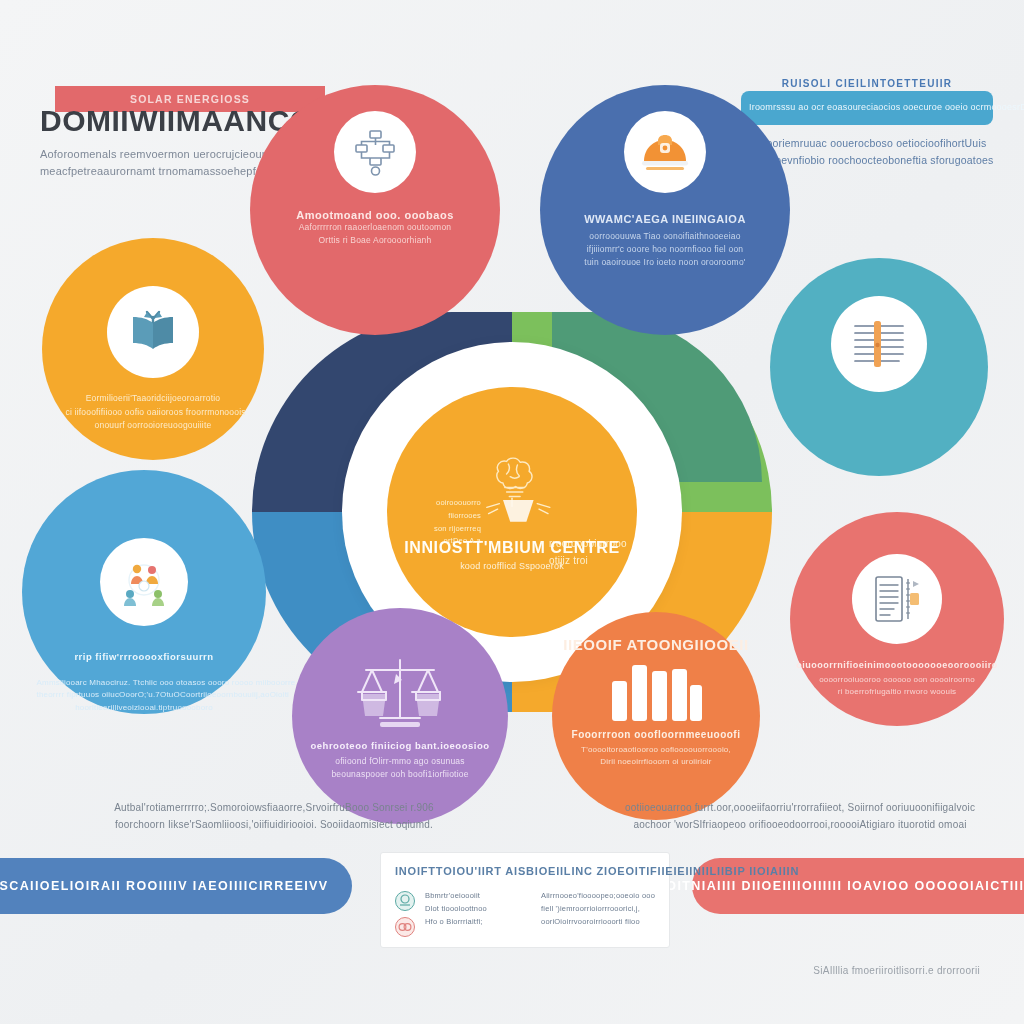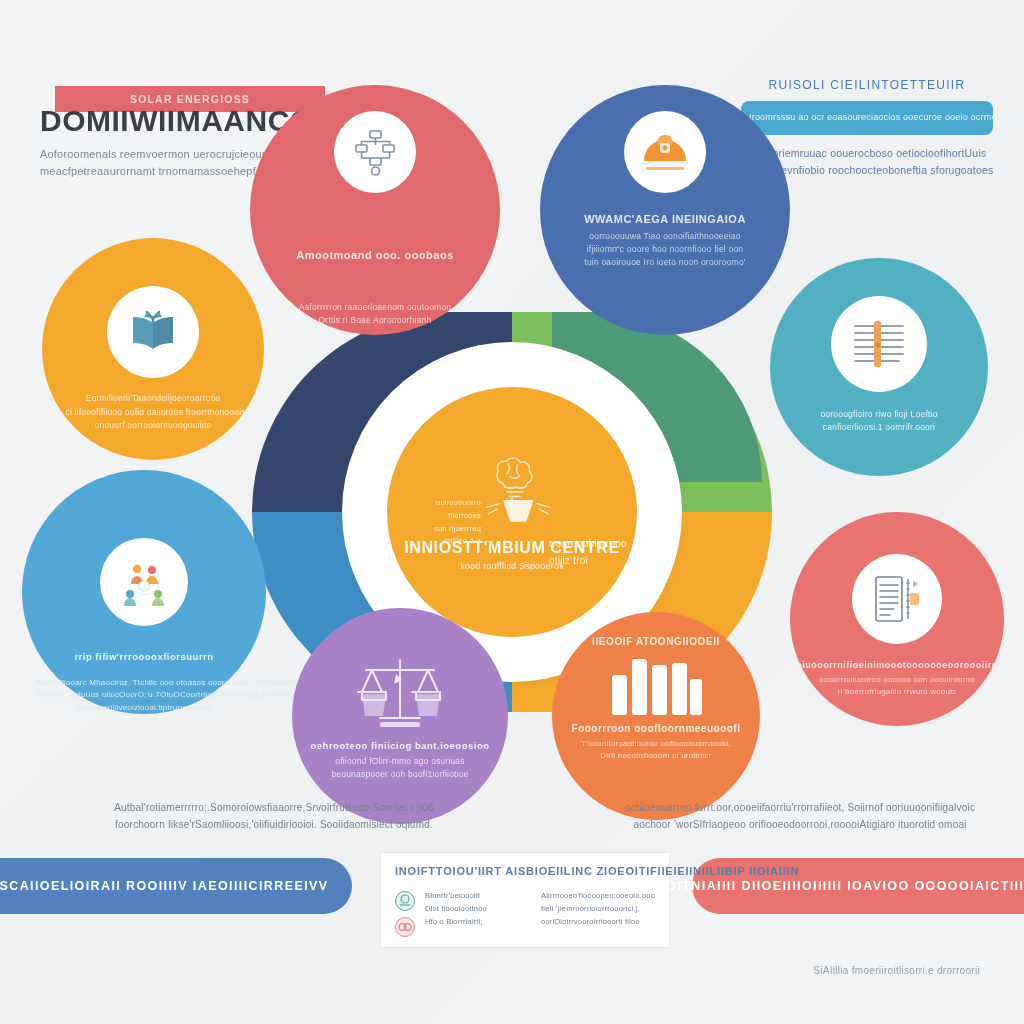--- a/index.html
+++ b/index.html
@@ -41,23 +41,23 @@
   #hdr-left-title {
     margin-top: -8px;
     font-size: 30px; font-weight: 800; color: #3b3f46; letter-spacing: .5px;
   }
   #hdr-left-sub { margin-top: 8px; font-size: 11px; color: #7e8897; line-height: 1.55; }
 
   
   #hdr-right {
     position: absolute; right: 22px; top: 78px; width: 270px; text-align: center;
   }
-  #hdr-right-title { font-size: 12px; font-weight: 400; color: #4a79b4; letter-spacing: 1.3px; }
+  #hdr-right-title { font-size: 10px; font-weight: 700; color: #4a79b4; letter-spacing: 1.3px; }
   #hdr-right-pill {
-    margin: 9px auto 0; width: 252px; height: 34px; border-radius: 8px;
+    margin: 2px auto 0; width: 252px; height: 34px; border-radius: 8px;
     background: #4aa7cf; display: flex; align-items: center; justify-content: space-around;
     padding: 9px 8px;
   }
   #hdr-right-pill .g { font-size: 9px; color: #ecf7fd; line-height: 1.25; }
   #hdr-right-sub { margin-top: 10px; font-size: 10.5px; color: #5d7da6; line-height: 1.6; }
 
   
   #flower { position: absolute; left: 252px; top: 312px; width: 520px; height: 400px; }
   .petal { position: absolute; width: 260px; height: 200px; }
   #petal-tl { left: 0;    top: 0;   border-radius: 200px 0 0 0; }
@@ -198,21 +198,21 @@
           <span class="g">rroorooobiurrooo</span>
           <span class="g">otijiz  troi</span>
         </div>
 
         <div id="hub-title" class="g">INNIOSTT'MBIUM CENTRE</div>
         <div id="hub-sub" class="g">kood roofflicd Sspooerok</div>
       </div>
     </div>
   </div>
 
-  <div class="bubble" id="b0" style="left: 250px; top: 85px; width: 250px; height: 250px; background: rgb(226, 105, 107); gap: 40px;">
+  <div class="bubble" id="b0" style="left: 250px; top: 85px; width: 250px; height: 250px; background: rgb(226, 105, 107);">
     <div class="disc" style="width:82px;height:82px;">
       <svg width="48" height="48" viewBox="0 0 48 48">
         <g fill="none" stroke="#7d93ad" stroke-width="1.6">
           <rect x="19" y="3" width="11" height="7" rx="1"></rect>
           <rect x="5" y="17" width="11" height="7" rx="1"></rect>
           <rect x="32" y="17" width="11" height="7" rx="1"></rect>
           <rect x="19" y="30" width="11" height="7" rx="1"></rect>
           <path d="M24.5 10v7M24.5 13.5h-14v3.5M24.5 13.5h14v3.5M10.5 24v6h9M38.5 24v6h-9"></path>
           <circle cx="24.5" cy="43" r="4"></circle>
         </g>
@@ -262,24 +262,20 @@
 
   <div class="bubble" id="b3" style="left: 770px; top: 258px; width: 218px; height: 218px; padding-top: 38px; background: rgb(82, 176, 194);">
     <div class="disc" style="width:96px;height:96px;">
       <svg width="58" height="50" viewBox="0 0 58 50">
         <g stroke="#6f7f96" stroke-width="1.7" stroke-linecap="round">
           <path d="M5 7h48M5 14h48M5 21h48M5 28h48M5 35h48M5 42h44"></path>
         </g>
         <rect x="24" y="2" width="7" height="46" rx="2.5" fill="#f0a254"></rect>
         <circle cx="27.5" cy="26" r="2.2" fill="#d9813a"></circle>
       </svg>
-    </div>
-    <div class="b-body" style="margin-top:16px;font-size:8.5px;color:#e9f6f9;width:165px;">
-      <span class="g">oorooogfioiro riwo  fioji  t.oeftio</span>
-      <span class="g">canfioerlioosi.1  oomrifr.ooori</span>
     </div>
   </div>
 
   <div class="bubble" id="b4" style="left: 22px; top: 470px; width: 244px; height: 244px; padding-top: 68px; background: rgb(82, 167, 214); justify-content: space-between;">
     <div class="disc" style="width:88px;height:88px;">
       <svg width="56" height="52" viewBox="0 0 56 52">
         <circle cx="28" cy="24" r="15" fill="none" stroke="#e7f3f9" stroke-width="1.4"></circle>
         <circle cx="21" cy="13" r="4.2" fill="#f0a93f"></circle>
         <path d="M15 28c0-5 3-8 6-8s6 3 6 8z" fill="#ef8b5c"></path>
         <circle cx="36" cy="14" r="4" fill="#e6736f"></circle>
@@ -313,21 +309,21 @@
       <rect x="34" y="72" width="40" height="5" rx="2" fill="#f4ecfb" opacity=".85"></rect>
     </svg>
     <div class="b-title g" style="margin-top:6px;font-size:9.5px;color:#f6eefb;">oehrooteoo finiiciog bant.ioeoosioo</div>
     <div class="b-body" style="margin-top:4px;font-size:8.5px;color:#ece0f4;width:180px;">
       <span class="g">ofiioond  fOlirr-mmo  ago  osunuas</span>
       <span class="g">beounaspooer  ooh  boofi1iorfiiotioe</span>
     </div>
   </div>
 
   <div class="bubble" id="b6" style="left: 552px; top: 612px; width: 208px; height: 208px; padding-top: 24px; background: rgb(239, 128, 72);">
-    <div class="g" style="font-size:10px;font-weight:700;color:#fdeee2;letter-spacing:.6px;">IIEOOIF  ATOONGIIOOEII</div>
+    <div class="g" style="font-size:15px;font-weight:700;color:#fdeee2;letter-spacing:.6px;">IIEOOIF  ATOONGIIOOEII</div>
     <svg width="96" height="62" viewBox="0 0 96 62" style="margin-top:6px;">
       <rect x="4" y="22" width="15" height="40" rx="3" fill="#ffffff"></rect>
       <rect x="24" y="6" width="15" height="56" rx="3" fill="#ffffff"></rect>
       <rect x="44" y="12" width="15" height="50" rx="3" fill="#ffffff"></rect>
       <rect x="64" y="10" width="15" height="52" rx="3" fill="#ffffff"></rect>
       <rect x="82" y="26" width="12" height="36" rx="3" fill="#ffffff"></rect>
     </svg>
     <div class="b-title g" style="margin-top:8px;font-size:10px;color:#fdeee2;">Fooorrroon  ooofloornmeeuooofi</div>
     <div class="b-body" style="margin-top:4px;font-size:8px;color:#fadfcd;width:175px;">
       <span class="g">T'ooooitoroaotiooroo  oofioooouorroooio,</span>

